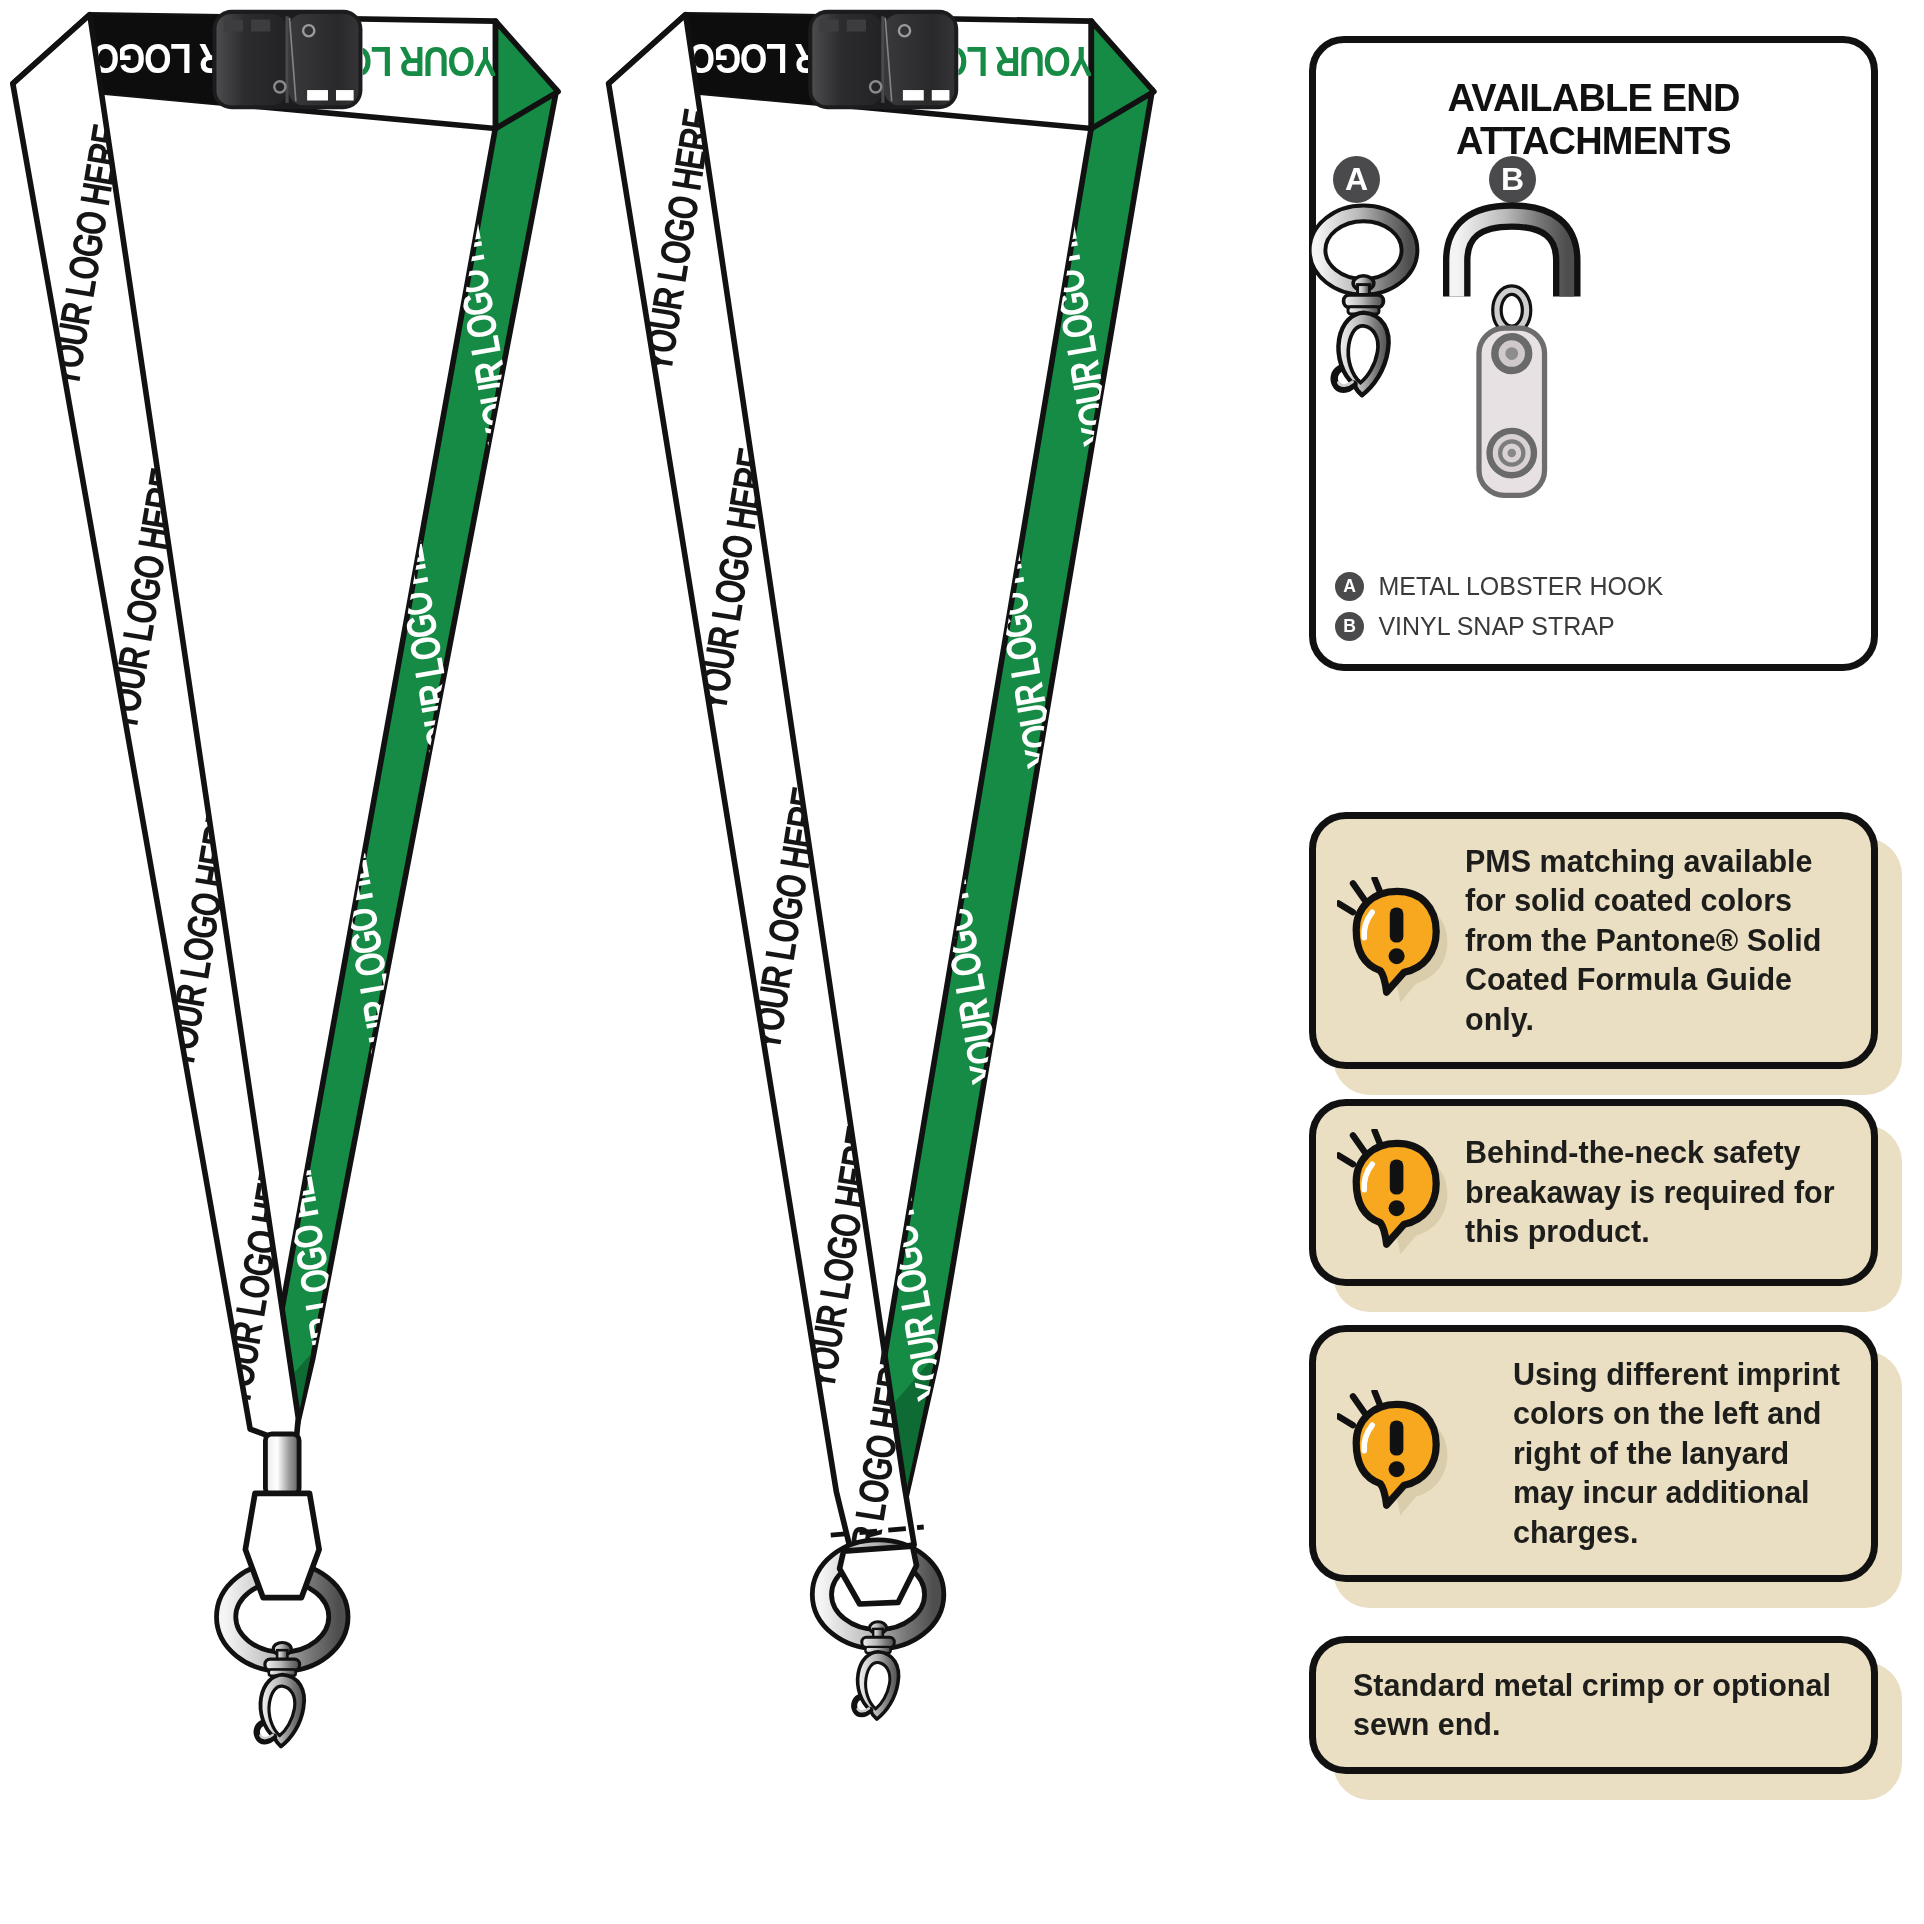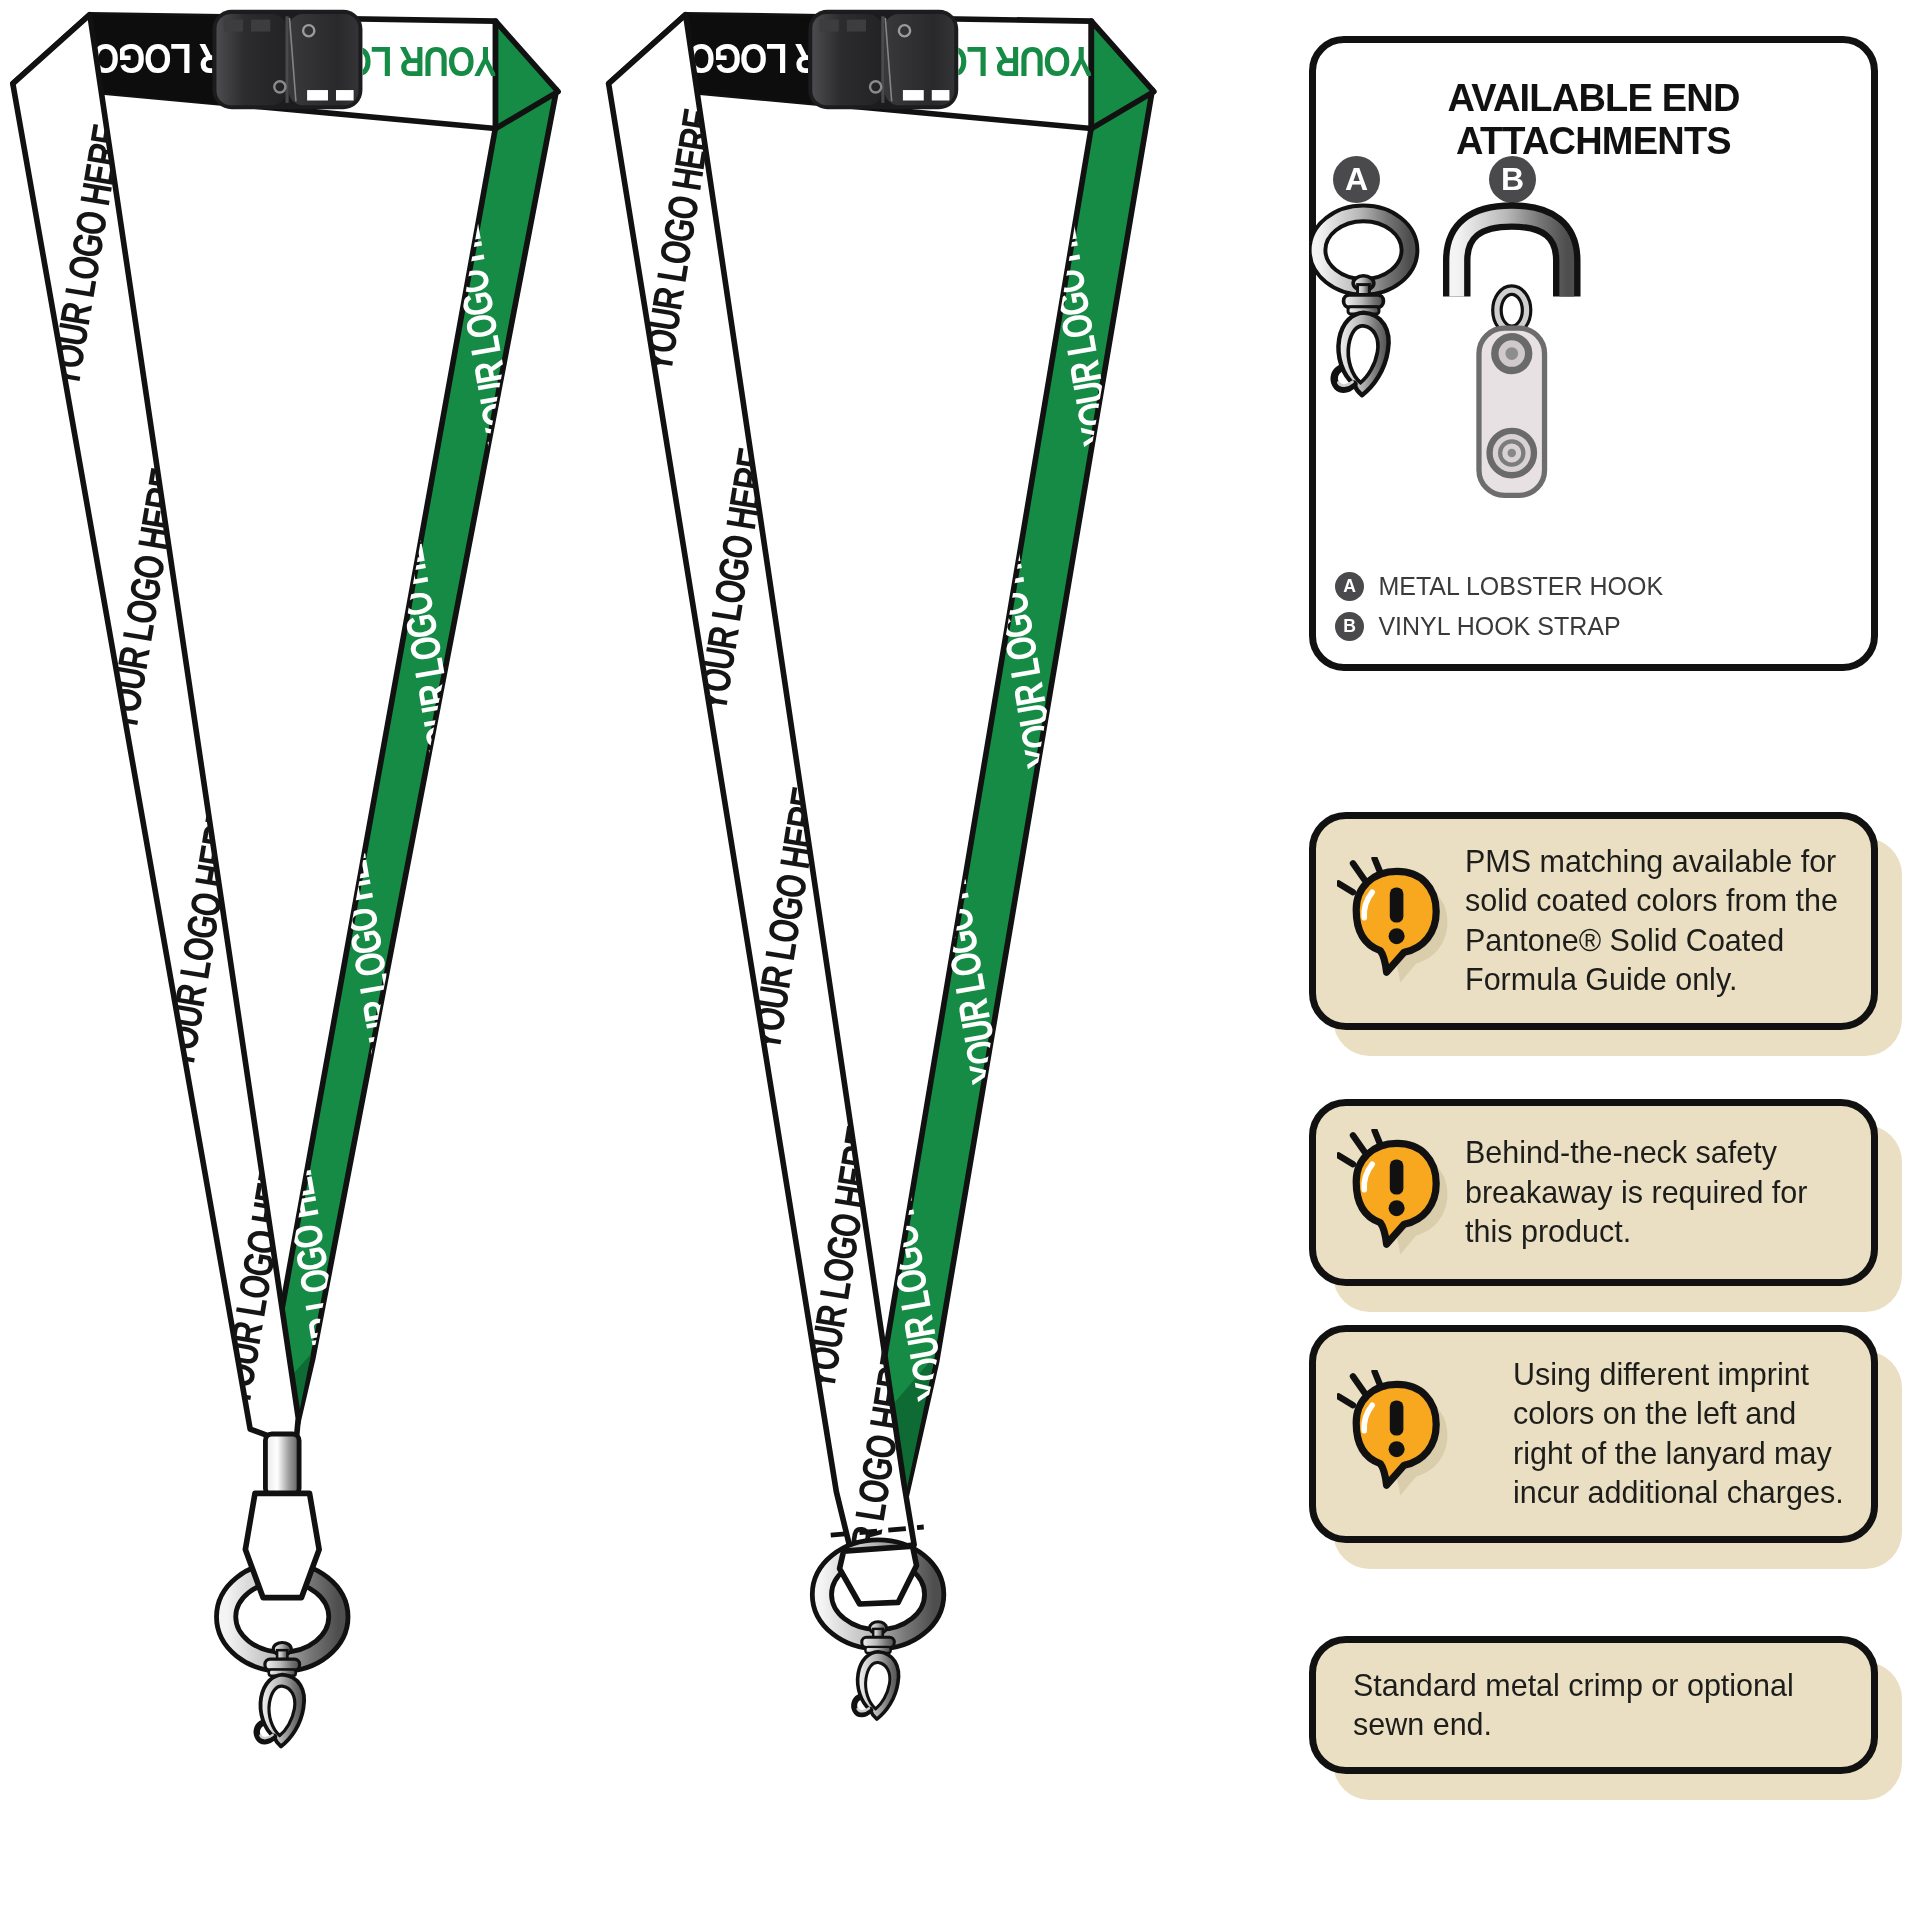--- a/index.html
+++ b/index.html
@@ -25,21 +25,21 @@
   .badge{position:absolute;width:47px;height:47px;border-radius:50%;background:var(--badge-gray,#4A4A4C);
          color:#fff;font-weight:700;font-size:32px;display:flex;align-items:center;justify-content:center;}
   .attach-list{position:absolute;left:1335px;top:566px;width:513px;}
   .attach-row{display:flex;align-items:center;gap:14.4px;height:40px;}
   .attach-row .mini-badge{width:29px;height:29px;border-radius:50%;background:var(--badge-gray,#4A4A4C);
          color:#fff;font-weight:700;font-size:17.6px;display:flex;align-items:center;justify-content:center;flex:0 0 auto;}
   .attach-label{font-size:25px;color:#3a3a3a;letter-spacing:0px;white-space:nowrap;}
   .note{position:absolute;left:1309px;width:569px;box-sizing:border-box;border:7.2px solid #111;
         border-radius:37px;background:var(--note-beige,#EADFC2);
         box-shadow:24px 26px 0 0 var(--note-beige,#EADFC2);
-        display:flex;align-items:center;padding:22.5px 21px;}
+        display:flex;align-items:center;padding:22.5px 21px;font-weight:bold;}
   .note .wicon{flex:0 0 120px;margin-right:8px;}
   .note-text{font-size:30.5px;line-height:1.3;color:#1d1d1b;width:413px;}
   .note.no-icon{padding-left:37px;}
 </style>
 </head>
 <body>
 
 <div id="canvas">
 
   <svg id="art" width="1283" height="1925" viewBox="0 0 1600 2400">
@@ -251,21 +251,21 @@
     </g>
   </svg>
 
   <div class="attach-list">
     <div class="attach-row">
       <div class="mini-badge">A</div>
       <div class="attach-label">METAL LOBSTER HOOK</div>
     </div>
     <div class="attach-row">
       <div class="mini-badge">B</div>
-      <div class="attach-label">VINYL HOOK STRAP</div>
+      <div class="attach-label">VINYL SNAP STRAP</div>
     </div>
   </div>
 
   <div class="note" style="top:812px;min-height:207px;">
     <svg class="wicon" width="120" height="128" viewBox="0 0 150 160">
         <use href="#warn-sym"></use>
       </svg>
     <div class="note-text">PMS matching available for solid coated colors from the Pantone® Solid Coated Formula Guide only.</div>
   </div>
 

